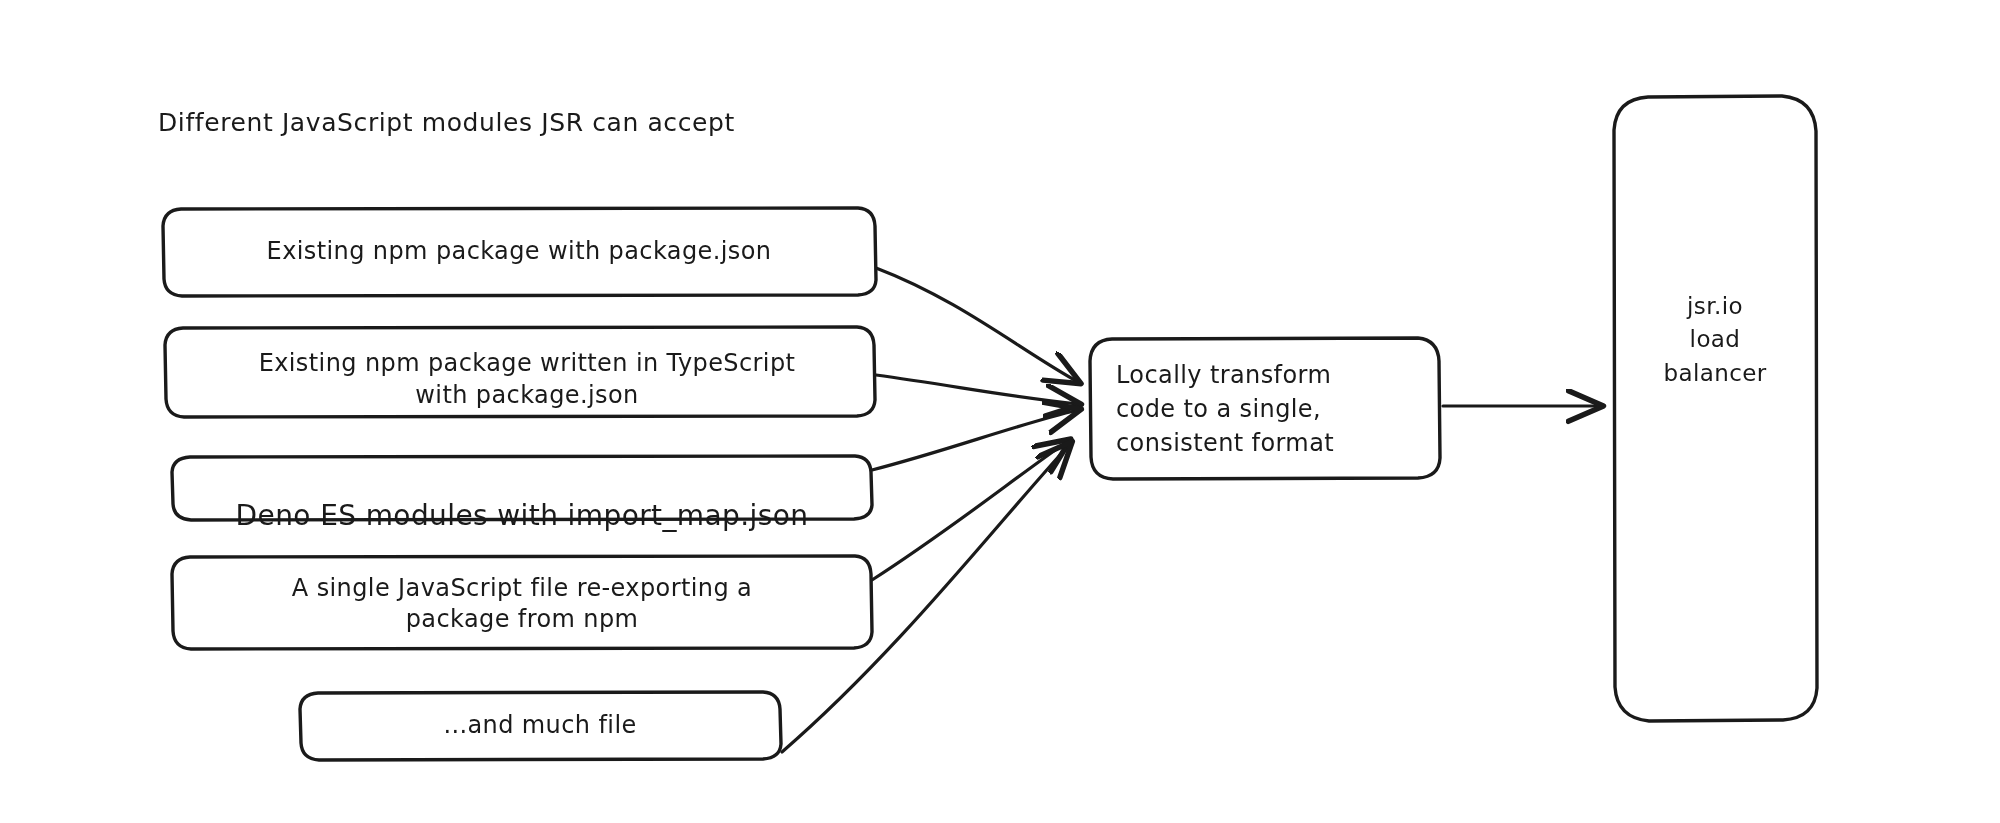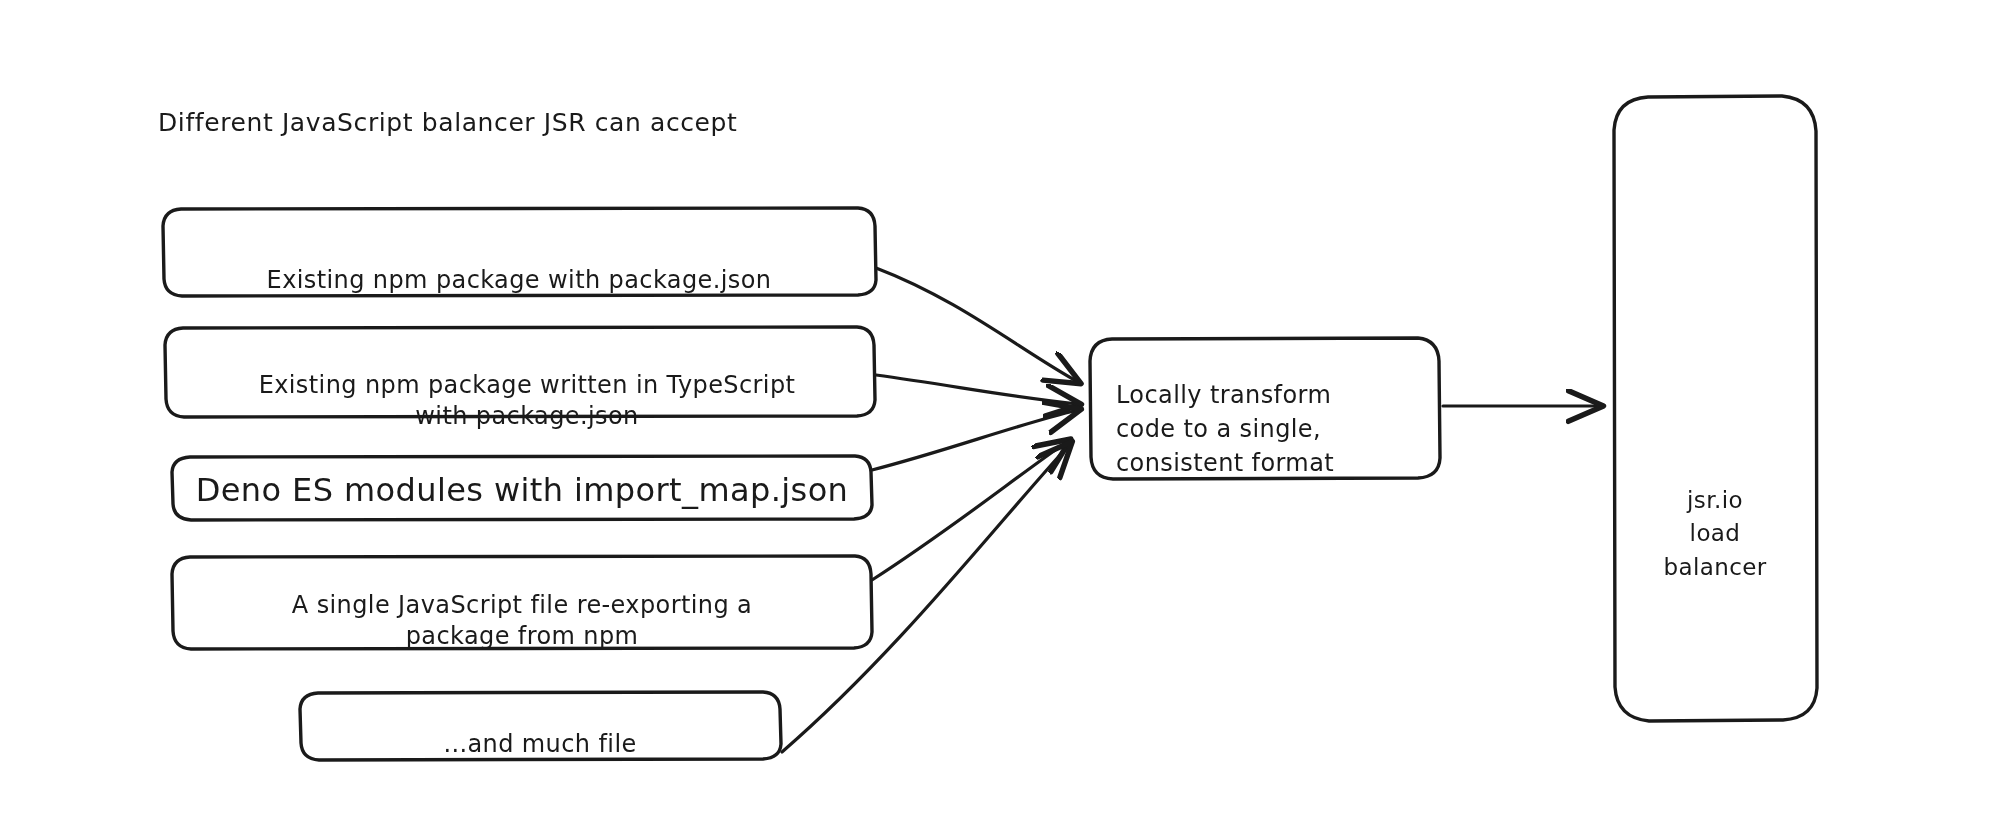--- a/index.html
+++ b/index.html
@@ -14,21 +14,21 @@
   #canvas{
     position:absolute;left:0;top:0;width:2000px;height:823px;
   }
   .layer{position:absolute;left:0;top:0;width:2000px;height:823px;}
   svg.layer{pointer-events:none;}
 
   .node{
     position:absolute;
     box-sizing:border-box;
     display:flex;
-    align-items:flex-end;
+    align-items:center;
     justify-content:center;
     text-align:center;
     color:#1a1a1a;
     font-family:"DejaVu Sans",sans-serif;
     letter-spacing:0.4px;
     line-height:1.30;
     z-index:3;
   }
   .node .txt{
     display:block;
@@ -42,21 +42,21 @@
     font-size:25px;
     color:#1a1a1a;
     letter-spacing:0.6px;
     white-space:nowrap;
     z-index:3;
   }
 
   
   #box-npm-package          {left:163px; top:208px; width:712px; height:88px;  font-size:24px;}
   #box-npm-typescript       {left:172px; top:327px; width:710px; height:105px;  font-size:24px;}
-  #box-deno-es-modules      {left:172px; top:432px; width:700px; height:80px;  font-size:32px;}
+  #box-deno-es-modules      {left:172px; top:476px; width:700px; height:80px;  font-size:28px;}
   #box-single-js-file       {left:172px; top:556px; width:700px; height:96px;  font-size:24px;}
   #box-and-much-more        {left:300px; top:692px; width:480px; height:68px;  font-size:24px;}
 
   #box-transform{
     left:1090px;top:338px;width:350px;height:142px;
     font-size:24px;
     justify-content:flex-start;
     text-align:left;
     line-height:1.42;
   }
@@ -115,21 +115,21 @@
                Q302,759 301,743 L300,709 Q301,694 318,693 Z"></path>
 
       <path d="M1112,339 L1418,338 Q1438,340 1439,361 L1440,458 Q1439,477 1418,478
                L1113,479 Q1092,478 1091,457 L1090,361 Q1091,340 1112,339 Z"></path>
 
       <path d="M1648,97 L1782,96 Q1814,99 1816,131 L1817,688 Q1815,718 1783,720
                L1649,721 Q1617,718 1615,687 L1614,130 Q1616,99 1648,97 Z"></path>
     </g>
   </svg>
 
-  <div id="title">Different JavaScript balancer JSR can accept</div>
+  <div id="title">Different JavaScript modules JSR can accept</div>
 
   <div class="node" id="box-npm-package">
     <span class="txt">Existing npm package with package.json</span>
   </div>
 
   <div class="node" id="box-npm-typescript">
     <span class="txt">Existing npm package written in TypeScript
 with package.json</span>
   </div>
 

